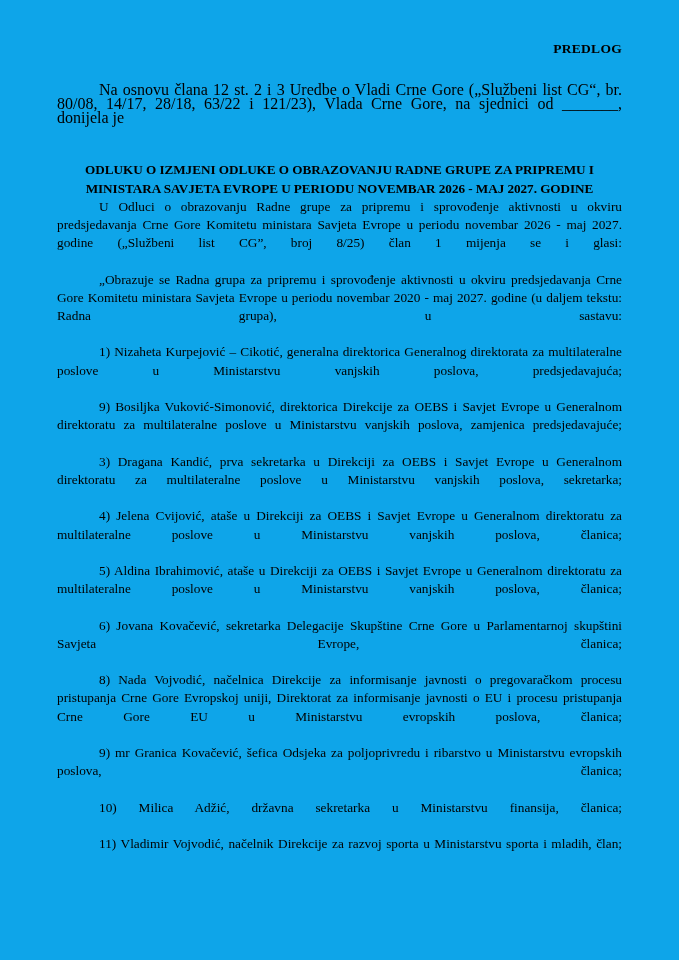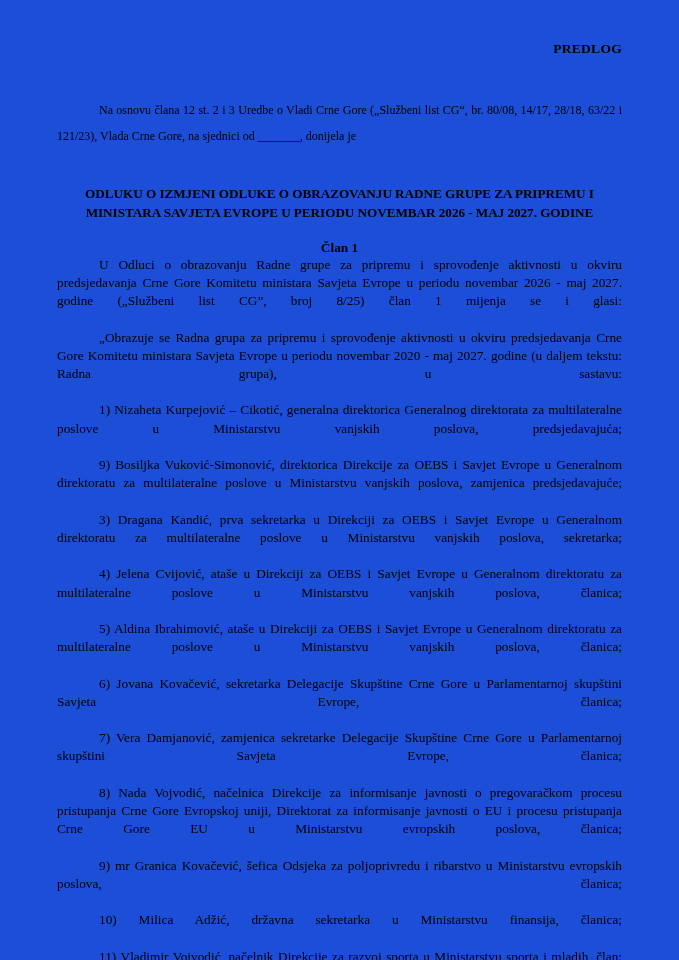--- a/index.html
+++ b/index.html
@@ -15,44 +15,44 @@
     font-family: "Liberation Serif", "DejaVu Serif", serif;
     color: #000000;
     -webkit-font-smoothing: antialiased;
   }
   .page {
     position: relative;
     width: 679px;
     height: 960px;
     box-sizing: border-box;
     padding: 0;
-    background: #1d4ed8;
+    background: #0ea5e9;
   }
   .content {
     position: absolute;
     left: 57px;
     top: 0;
     width: 565px;
   }
 
   
   .doc-header {
     margin-top: 42px;
     text-align: right;
     font-weight: bold;
     font-size: 13.5px;
     letter-spacing: 0.3px;
     line-height: 1.1;
   }
 
   
   .intro {
-    margin-top: 40px;
-    font-size: 12px;
-    line-height: 26px;
+    margin-top: 26px;
+    font-size: 16px;
+    line-height: 14px;
     text-align: justify;
     text-indent: 42px;
     text-justify: inter-word;
   }
 
   
   .doc-title {
     margin-top: 35px;
     text-align: center;
     font-weight: bold;
@@ -104,34 +104,32 @@
 
     <div class="doc-header">PREDLOG</div>
 
     <p class="intro">Na osnovu člana 12 st. 2 i 3 Uredbe o Vladi Crne Gore („Službeni list CG“, br. 80/08, 14/17, 28/18, 63/22 i 121/23), Vlada Crne Gore, na sjednici od _______, donijela je</p>
 
     <div class="doc-title">
       <span class="tline">ODLUKU O IZMJENI ODLUKE O OBRAZOVANJU RADNE GRUPE ZA PRIPREMU I</span>
       <span class="tline">MINISTARA SAVJETA EVROPE U PERIODU NOVEMBAR 2026 - MAJ 2027. GODINE</span>
     </div>
 
-    <div class="article-heading">Član 1</div>
 
     <p class="body-par first">U Odluci o obrazovanju Radne grupe za pripremu i sprovođenje aktivnosti u okviru predsjedavanja Crne Gore Komitetu ministara Savjeta Evrope u periodu novembar 2026 - maj 2027. godine („Službeni list CG”, broj 8/25) član 1 mijenja se i glasi:</p>
 
     <p class="body-par">„Obrazuje se Radna grupa za pripremu i sprovođenje aktivnosti u okviru predsjedavanja Crne Gore Komitetu ministara Savjeta Evrope u periodu novembar 2020 - maj 2027. godine (u daljem tekstu: Radna grupa), u sastavu:</p>
 
     <div>
       <p class="member-item">1) Nizaheta Kurpejović – Cikotić, generalna direktorica Generalnog direktorata za multilateralne poslove u Ministarstvu vanjskih poslova, predsjedavajuća;</p>
       <p class="member-item">9) Bosiljka Vuković-Simonović, direktorica Direkcije za OEBS i Savjet Evrope u Generalnom direktoratu za multilateralne poslove u Ministarstvu vanjskih poslova, zamjenica predsjedavajuće;</p>
       <p class="member-item">3) Dragana Kandić, prva sekretarka u Direkciji za OEBS i Savjet Evrope u Generalnom direktoratu za multilateralne poslove u Ministarstvu vanjskih poslova, sekretarka;</p>
       <p class="member-item">4) Jelena Cvijović, ataše u Direkciji za OEBS i Savjet Evrope u Generalnom direktoratu za multilateralne poslove u Ministarstvu vanjskih poslova, članica;</p>
       <p class="member-item">5) Aldina Ibrahimović, ataše u Direkciji za OEBS i Savjet Evrope u Generalnom direktoratu za multilateralne poslove u Ministarstvu vanjskih poslova, članica;</p>
       <p class="member-item">6) Jovana Kovačević, sekretarka Delegacije Skupštine Crne Gore u Parlamentarnoj skupštini Savjeta Evrope, članica;</p>
-      <p class="member-item">7) Vera Damjanović, zamjenica sekretarke Delegacije Skupštine Crne Gore u Parlamentarnoj skupštini Savjeta Evrope, članica;</p>
       <p class="member-item">8) Nada Vojvodić, načelnica Direkcije za informisanje javnosti o pregovaračkom procesu pristupanja Crne Gore Evropskoj uniji, Direktorat za informisanje javnosti o EU i procesu pristupanja Crne Gore EU u Ministarstvu evropskih poslova, članica;</p>
       <p class="member-item">9) mr Granica Kovačević, šefica Odsjeka za poljoprivredu i ribarstvo u Ministarstvu evropskih poslova, članica;</p>
       <p class="member-item">10) Milica Adžić, državna sekretarka u Ministarstvu finansija, članica;</p>
       <p class="member-item">11) Vladimir Vojvodić, načelnik Direkcije za razvoj sporta u Ministarstvu sporta i mladih, član;</p>
 
     </div>
 
   </div>
 </div>
 

